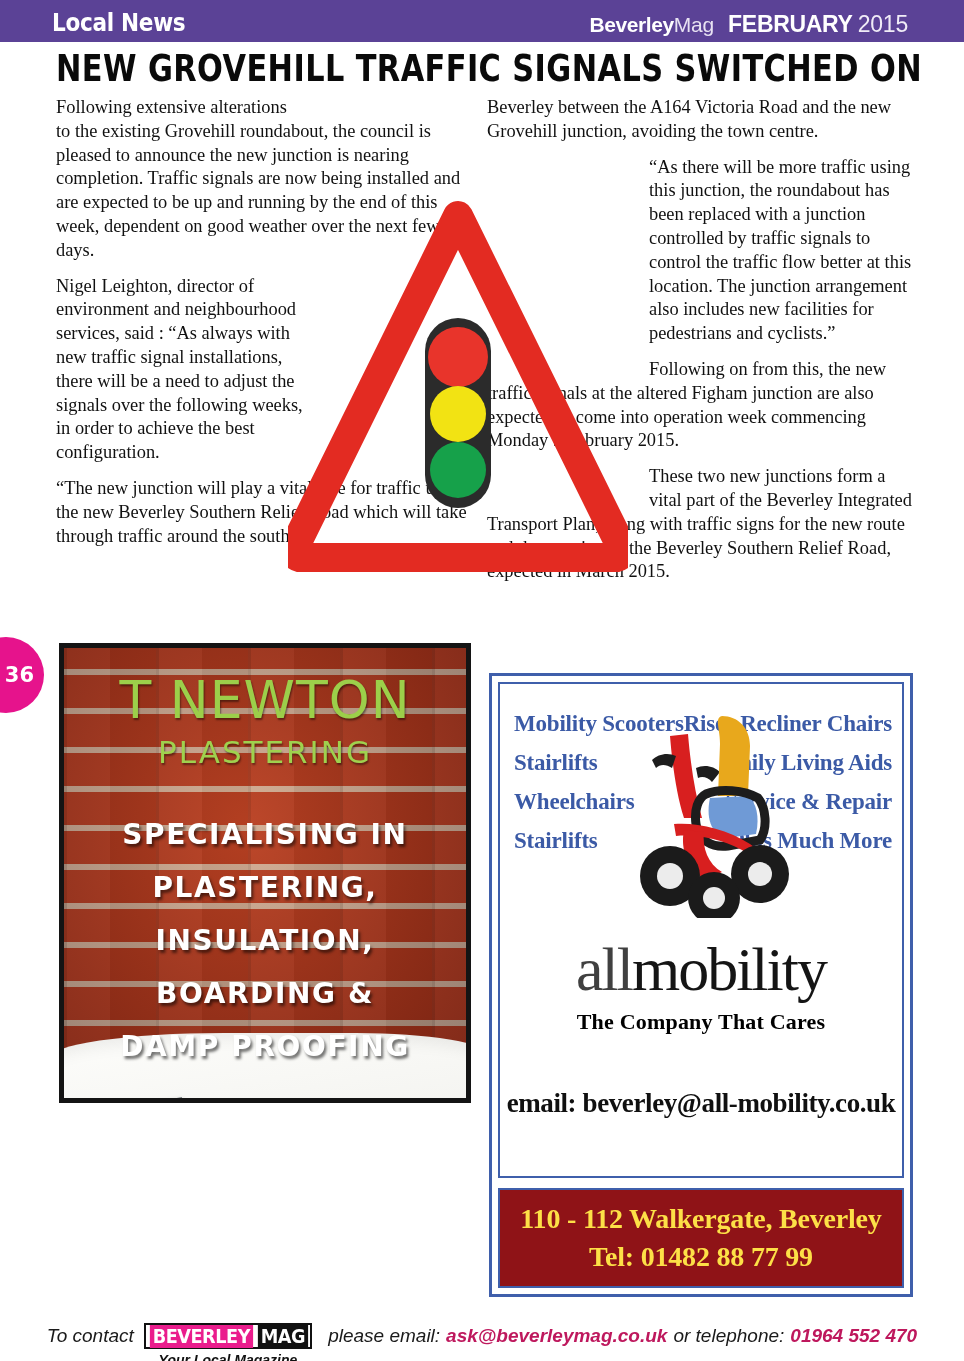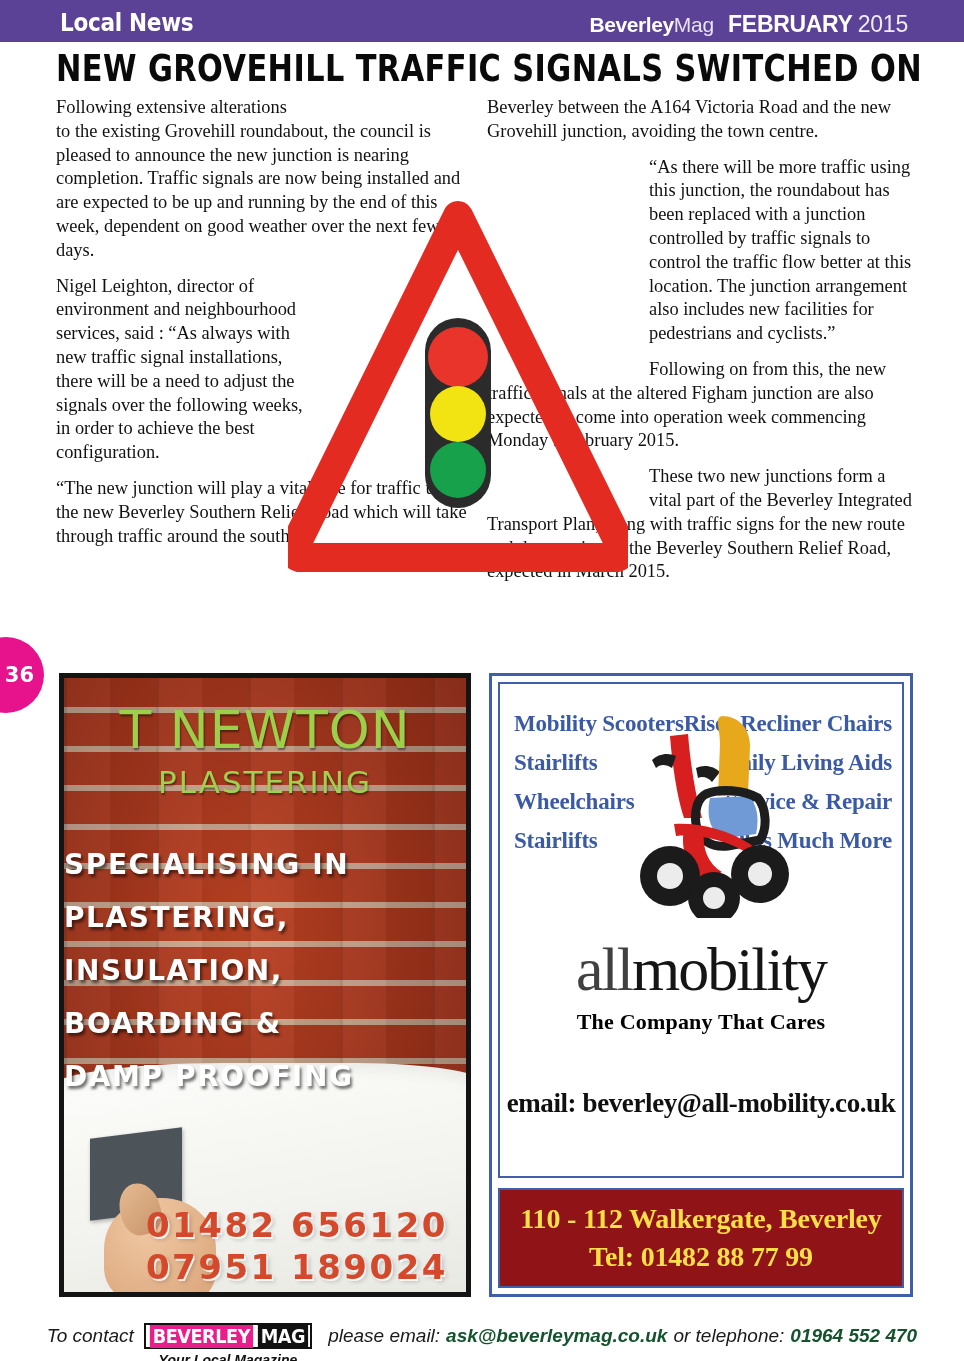--- a/index.html
+++ b/index.html
@@ -13,21 +13,21 @@
 
   
   #masthead {
     position: absolute;
     left: 0; top: 0;
     width: 964px; height: 42px;
     background: #5b4296;
   }
   #section-label {
     position: absolute;
-    left: 60px; top: 9px;
+    left: 52px; top: 9px;
     font-family: "DejaVu Sans", sans-serif;
     font-weight: bold;
     font-size: 24px;
     color: #ffffff;
     letter-spacing: -0.3px;
     font-stretch: condensed;
   }
   #masthead-right {
     position: absolute;
     right: 56px; top: 11px;
@@ -95,22 +95,22 @@
     font-size: 21px;
     display: flex;
     align-items: center;
     justify-content: flex-end;
     padding-right: 10px;
   }
 
   
   #ad-newton {
     position: absolute;
-    left: 59px; top: 673px;
-    width: 412px; height: 624px;
+    left: 59px; top: 643px;
+    width: 412px; height: 460px;
     border: 5px solid #141414;
     background:
       repeating-linear-gradient(
         0deg,
         #a8321c 0px, #a8321c 33px,
         #c9bfae 33px, #c9bfae 39px
       ),
       repeating-linear-gradient(
         90deg,
         rgba(0,0,0,0.09) 0px, rgba(0,0,0,0.09) 2px,
@@ -146,20 +146,21 @@
     position: absolute; left: 0; top: 86px; width: 100%;
     text-align: center;
     font-family: "DejaVu Sans", sans-serif;
     font-size: 31px;
     color: #9fd14e;
     letter-spacing: 2px;
     text-shadow: 1px 2px 2px rgba(0,0,0,0.45);
   }
   #newton-body {
     position: absolute; left: 0; top: 160px; width: 100%;
+    text-align: center;
     font-family: "DejaVu Sans", sans-serif;
     font-weight: bold;
     font-size: 28px;
     line-height: 53px;
     color: #ffffff;
     letter-spacing: 1.6px;
     text-shadow: 2px 3px 3px rgba(0,0,0,0.55);
   }
   #newton-plaster {
     position: absolute;
@@ -294,21 +295,21 @@
     font-family: "Liberation Sans", sans-serif;
     font-style: italic;
     font-size: 19px;
     color: #1a1a1a;
   }
   .foot-bold {
     font-family: "Liberation Sans", sans-serif;
     font-style: italic;
     font-weight: bold;
     font-size: 19px;
-    color: #14532d;
+    color: #be185d;
   }
   #foot-logo {
     position: relative;
     display: inline-block;
     margin: 0 10px;
     border: 2px solid #111111;
     height: 26px;
     line-height: 23px;
     background: #ffffff;
   }

